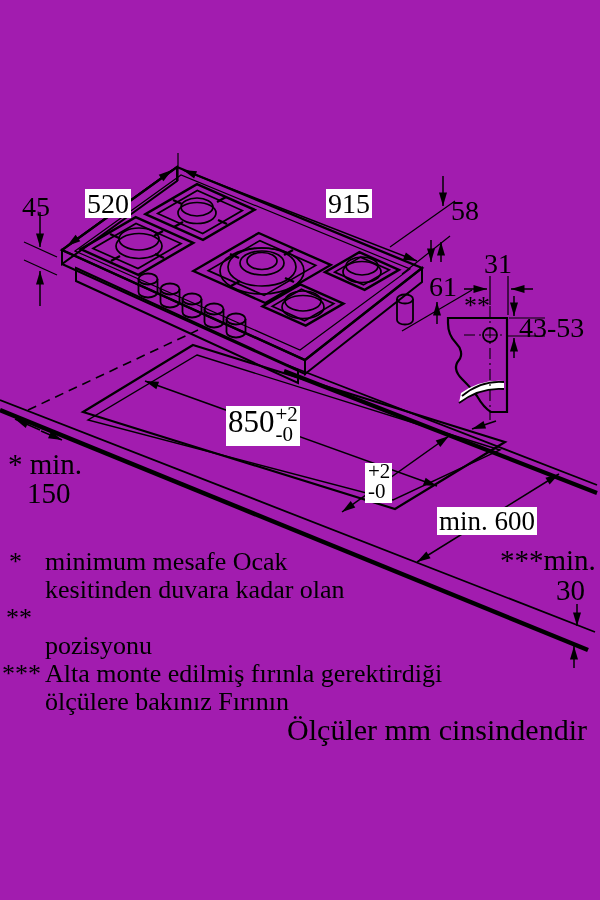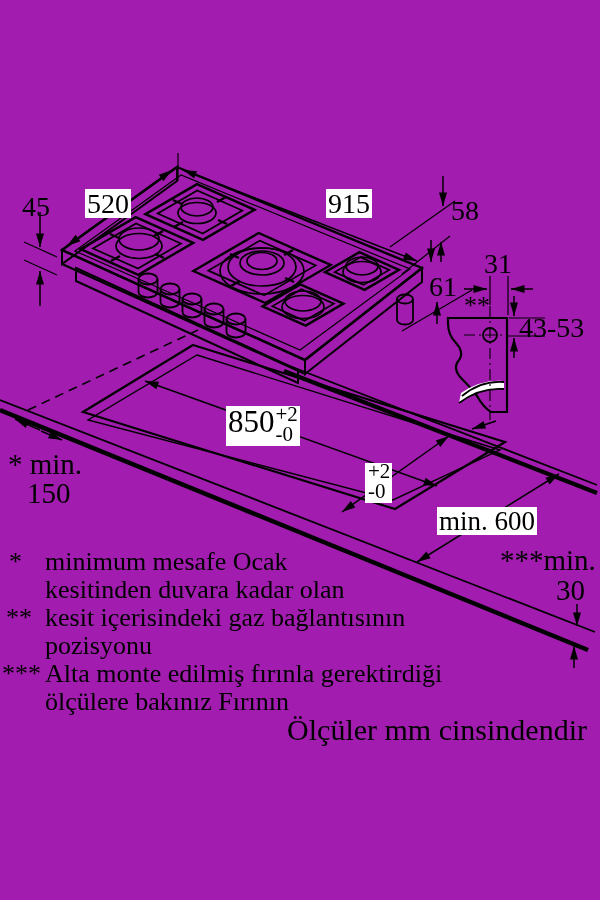--- a/index.html
+++ b/index.html
@@ -218,21 +218,20 @@
   <div class="lbl" style="left:27px;top:478px;font-size:29px;text-align:right;">150</div>
 
   <div class="lbl" style="left:500px;top:545px;font-size:29px;">***min.</div>
   <div class="lbl" style="left:556px;top:575px;font-size:29px;">30</div>
 
   <div class="marker" style="left:9px;top:548px;">*</div>
   <div class="fn" style="left:45px;top:548px;">minimum mesafe Ocak</div>
   <div class="fn" style="left:45px;top:576px;">kesitinden duvara kadar olan</div>
 
   <div class="marker" style="left:6px;top:604px;">**</div>
-  <div class="fn" style="left:45px;top:604px;">kesit içerisindeki gaz bağlantısının</div>
   <div class="fn" style="left:45px;top:632px;">pozisyonu</div>
 
   <div class="marker" style="left:2px;top:660px;">***</div>
   <div class="fn" style="left:45px;top:660px;">Alta monte edilmiş fırınla gerektirdiği</div>
   <div class="fn" style="left:45px;top:688px;">ölçülere bakınız Fırının</div>
 
   <div id="units-note">Ölçüler mm cinsindendir</div>
 </div>
 
 </body></html>

